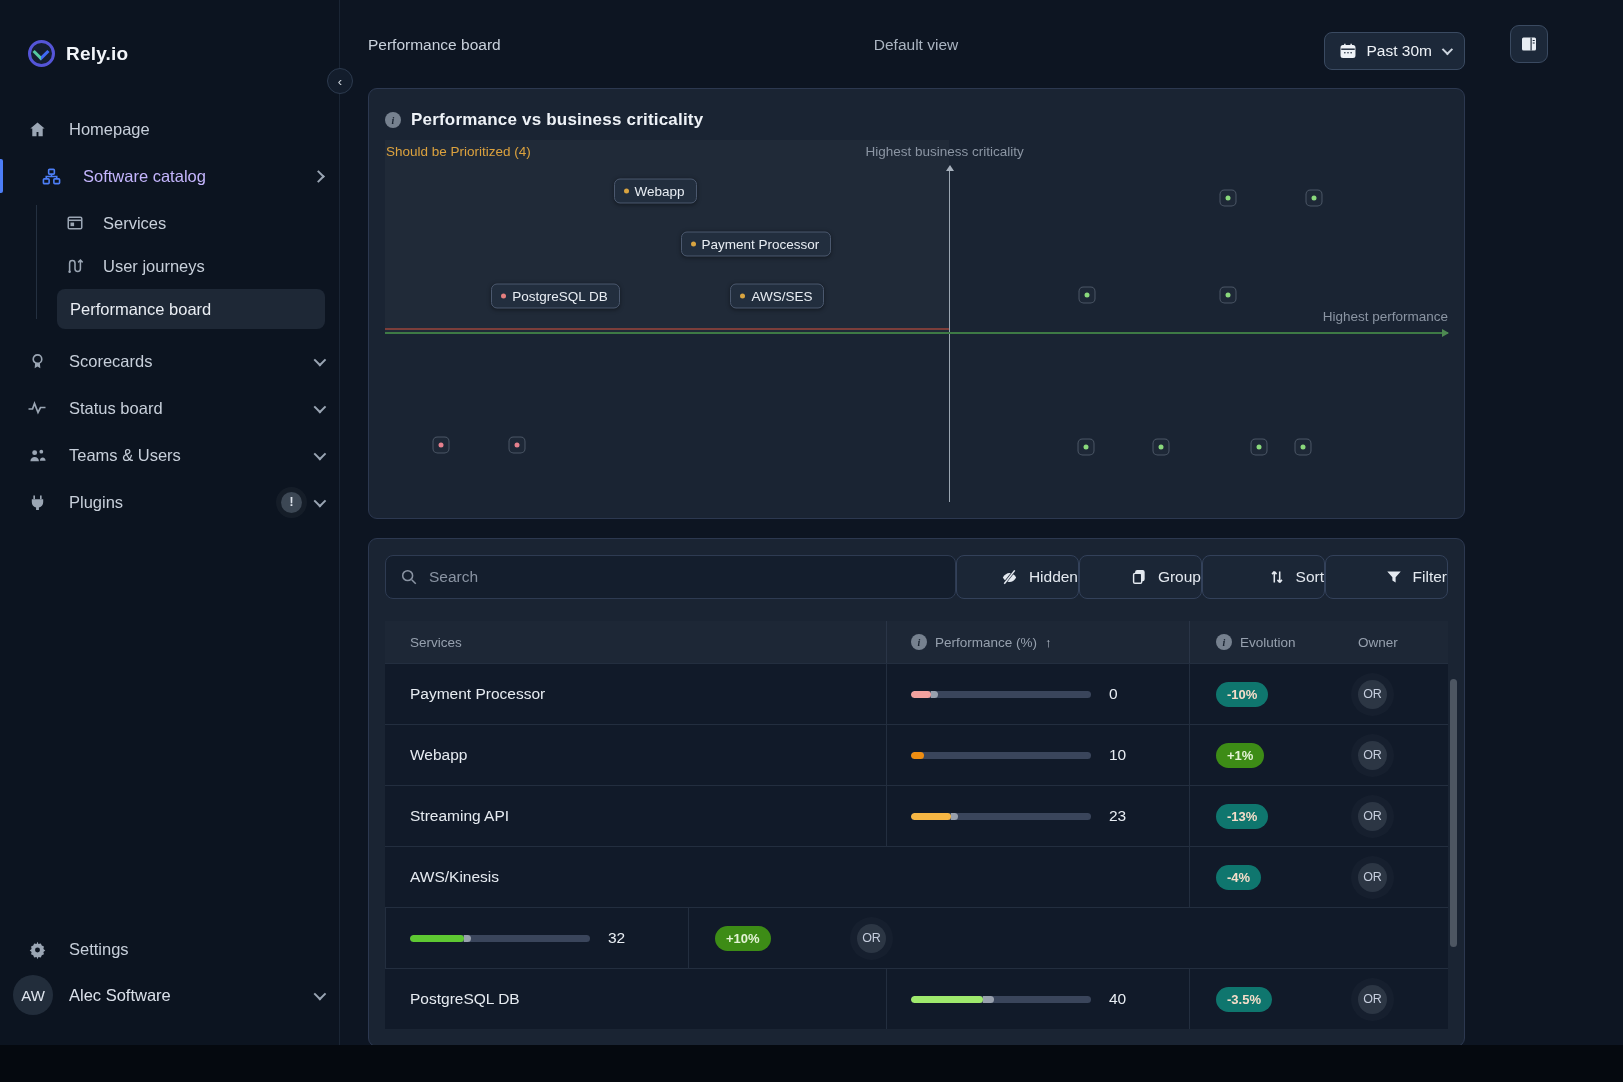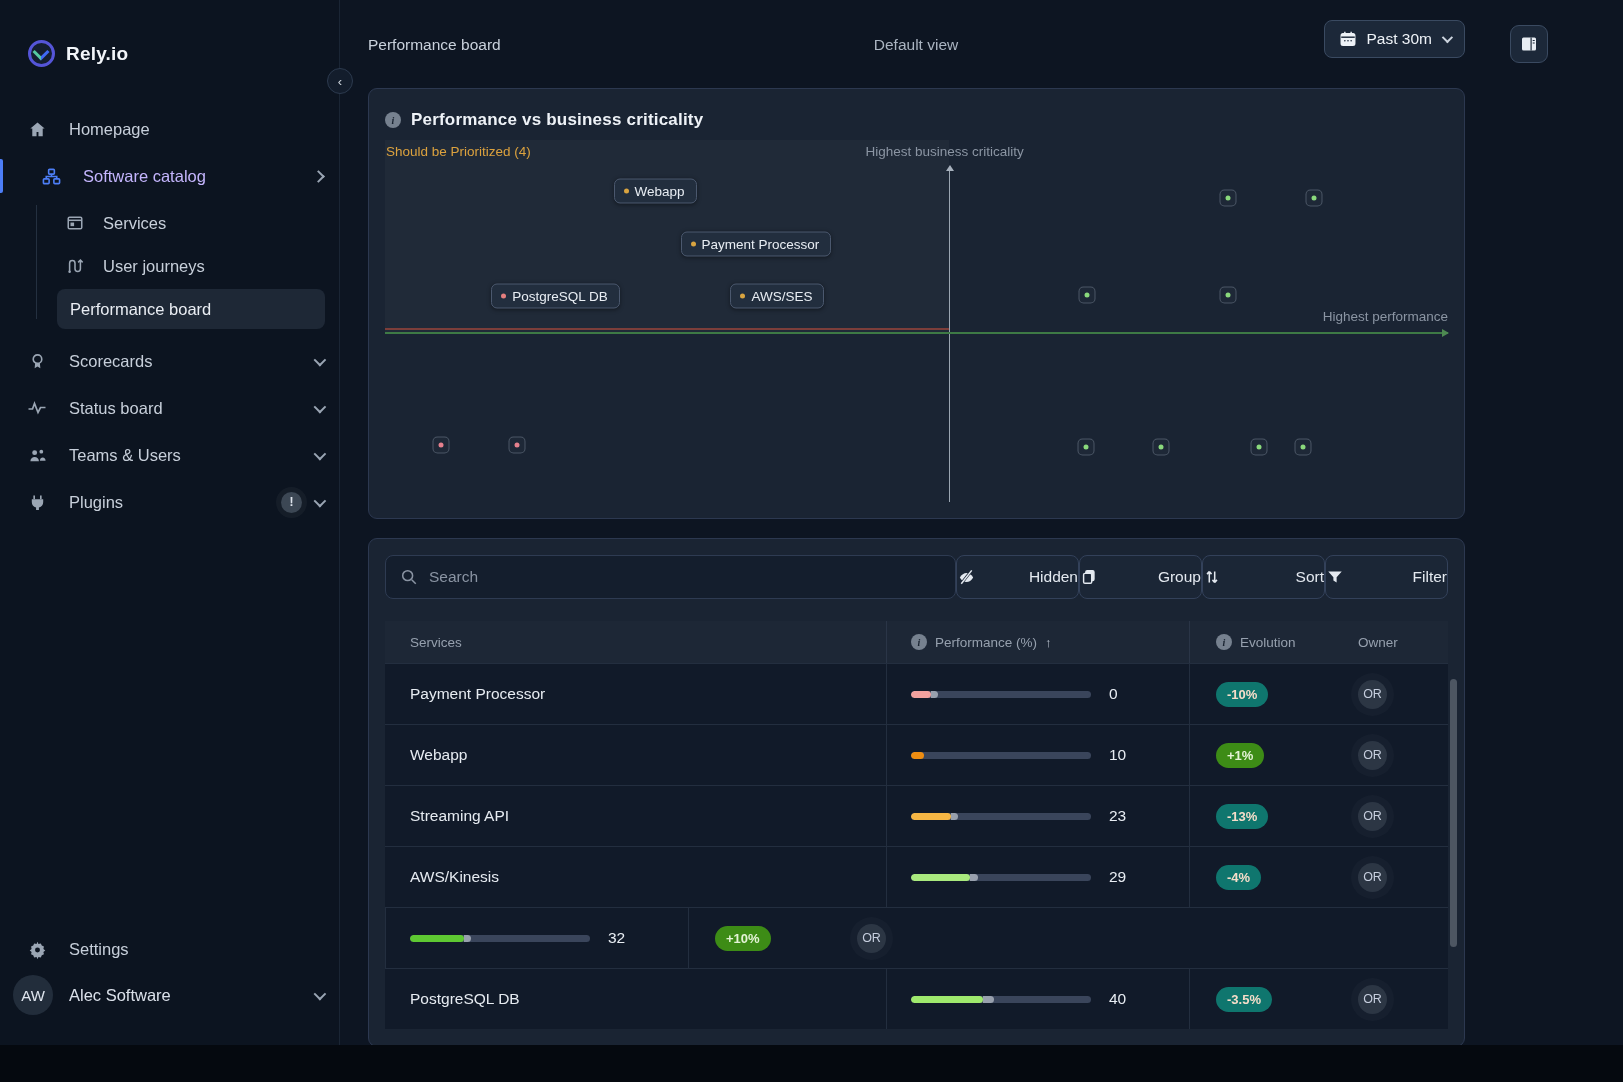--- a/index.html
+++ b/index.html
@@ -37,21 +37,21 @@
   .settings-row .nicon { width:22px; display:flex; justify-content:center; margin-right:21px; color:#9ba6b4; }
   .user-row { display:flex; align-items:center; height:50px; padding:0 16px 0 13px; color:#dbe1ea; font-size:16.5px; cursor:pointer; }
   .avatar { width:40px; height:40px; border-radius:50%; background:#222d3b; color:#dfe5ee; font-size:15px; display:flex; align-items:center; justify-content:center; margin-right:16px; flex:none; }
   .user-name { flex:1; }
 
   
   .main { position:absolute; left:340px; top:0; right:0; bottom:0; }
   .main-header { position:relative; height:88px; }
   .page-title { position:absolute; left:28px; top:36px; color:#c9d1dc; font-size:15.5px; }
   .view-label { position:absolute; left:576px; top:36px; transform:translateX(-50%); color:#aab4c1; font-size:15.5px; }
-  .time-btn { position:absolute; right:158px; top:20px; height:38px; display:flex; align-items:center; gap:10px; padding:0 14px; background:#1c2839; border:1px solid #3a4a61; border-radius:8px; color:#eef2f7; font-size:15.5px; cursor:pointer; }
+  .time-btn { position:absolute; right:158px; top:32px; height:38px; display:flex; align-items:center; gap:10px; padding:0 14px; background:#1c2839; border:1px solid #3a4a61; border-radius:8px; color:#eef2f7; font-size:15.5px; cursor:pointer; }
   .time-btn .chev { width:8px; height:8px; border-color:#cdd5df; }
   .panel-btn { position:absolute; right:75px; top:25px; width:38px; height:38px; background:#1c2839; border:1px solid #3a4a61; border-radius:9px; display:flex; align-items:center; justify-content:center; cursor:pointer; }
 
   .card { background:#1a2433; border:1px solid #2c3850; border-radius:9px; margin-left:28px; width:1097px; }
 
   
   .chart-card { height:431px; padding:16px; display:flex; flex-direction:column; }
   .chart-head { display:flex; align-items:center; gap:10px; height:30px; }
   .info-dot { width:16px; height:16px; border-radius:50%; background:#76818f; color:#18222f; font-size:10px; font-weight:700; display:flex; align-items:center; justify-content:center; font-family:"Liberation Serif", serif; font-style:italic; flex:none; }
   .chart-title { color:#eef2f7; font-size:17px; font-weight:600; letter-spacing:.2px; }
@@ -68,21 +68,21 @@
   .dotbox { position:absolute; width:17px; height:17px; transform:translate(-50%,-50%); border:1px solid rgba(150,162,180,.38); border-radius:5px; background:rgba(255,255,255,.02); display:flex; align-items:center; justify-content:center; cursor:pointer; }
   .pdot { width:5px; height:5px; border-radius:50%; flex:none; }
   .pill { position:absolute; transform:translateY(-50%); display:inline-flex; align-items:center; gap:6px; background:#222e3e; border:1px solid #4b586e; border-radius:6px; padding:4px 11px 4px 9px; font-size:13.5px; color:#e8edf3; white-space:nowrap; box-shadow:0 1px 4px rgba(0,0,0,.4); cursor:pointer; }
 
   
   .table-card { margin-top:19px; height:509px; padding:16px; position:relative; }
   .toolbar { display:flex; }
   .search-box { flex:none; width:571px; height:44px; background:#141e2d; border:1px solid #2e3b52; border-radius:8px; display:flex; align-items:center; gap:11px; padding:0 14px; color:#8a94a3; }
   .search-box input { background:transparent; border:none; outline:none; color:#dfe5ee; font-size:15.5px; width:100%; font-family:inherit; }
   .search-box input::placeholder { color:#8a94a3; }
-  .tbtn { height:44px; flex:1; display:flex; align-items:center; justify-content:space-between; gap:10px; background:#1b2636; border:1px solid #33415a; border-radius:8px; color:#e4e9f0; font-size:15.5px; cursor:pointer; }
+  .tbtn { height:44px; flex:1; display:flex; align-items:center; justify-content:flex-end; gap:10px; background:#1b2636; border:1px solid #33415a; border-radius:8px; color:#e4e9f0; font-size:15.5px; cursor:pointer; }
 
   .thead { display:flex; align-items:center; height:42px; margin-top:22px; background:#1d2736; color:#96a0ae; font-size:13.5px; }
   .trow { display:flex; align-items:center; height:61px; border-top:1px solid #232e3f; background:#111a29; color:#e6ebf1; cursor:pointer; }
   .col-services { flex:1; padding-left:25px; }
   .col-perf { width:303px; display:flex; align-items:center; border-left:1px solid #232e3f; align-self:stretch; padding-left:24px; }
   .thead .col-perf, .thead .col-evo { border-left:1px solid #2a3547; }
   .col-evo { width:157px; display:flex; align-items:center; border-left:1px solid #232e3f; align-self:stretch; padding-left:26px; }
   .col-owner { width:102px; display:flex; align-items:center; align-self:stretch; padding-left:12px; }
   .thead .hgroup { display:flex; align-items:center; gap:8px; }
   .sort-arrow { color:#b9c2cd; font-size:13px; }
@@ -431,27 +431,20 @@
             </div>
             <div class="col-evo">
               <span class="badge negative">-13%</span>
             </div>
             <div class="col-owner">
               <span class="avatar-sm">OR</span>
             </div>
           </div>
           <div class="trow">
             <div class="col-services"><span class="svc-name">AWS/Kinesis</span></div>
-            <div class="col-perf">
-              <span class="bar">
-                <span class="fill" style="width: 33%; background: rgb(169, 233, 126);"></span>
-                <span class="cap" style="left: 33%; width: 4%;"></span>
-              </span>
-              <span class="pvalue">29</span>
-            </div>
             <div class="col-evo">
               <span class="badge negative">-4%</span>
             </div>
             <div class="col-owner">
               <span class="avatar-sm">OR</span>
             </div>
           </div>
           <div class="trow">
             <div class="col-perf">
               <span class="bar">

